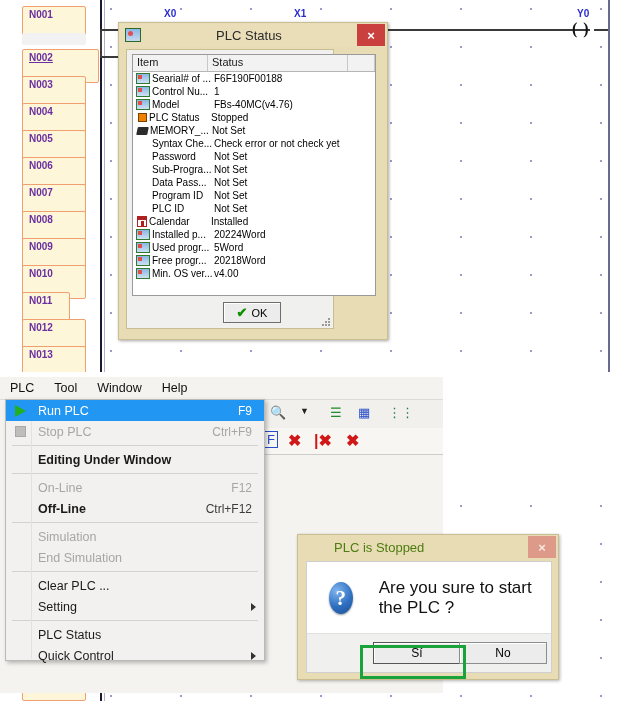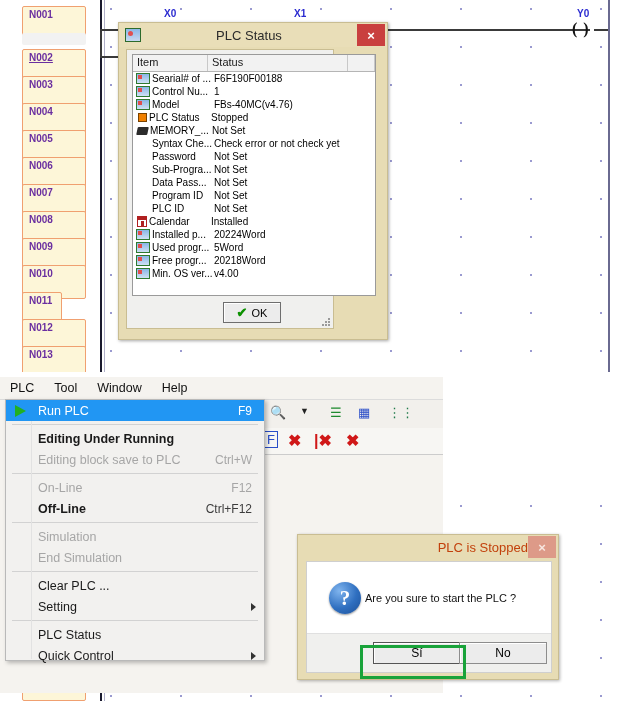--- a/index.html
+++ b/index.html
@@ -179,35 +179,35 @@
     border-left:11px solid #22b022;border-top:6px solid transparent;border-bottom:6px solid transparent;}
   .stop-sq{position:absolute;left:9px;top:5px;width:11px;height:11px;background:#bdbdbd;border:1px solid #a8a8a8;box-sizing:border-box;}
 
   
   #confirm-dialog{
     left:297px;top:534px;width:262px;height:146px;
     background:#e7dcb4;border:1px solid #c9bd92;
     box-shadow:1px 1px 3px rgba(0,0,0,.3);box-sizing:border-box;
   }
   #confirm-titlebar{position:relative;height:24px;display:flex;align-items:center;}
-  #confirm-title{flex:1;text-align:right;font-size:13px;color:#c2410c;padding-left:36px;
+  #confirm-title{flex:1;text-align:left;font-size:13px;color:#4d7c0f;padding-left:36px;
     font-family:"Liberation Sans", sans-serif;}
   #confirm-body{
     position:absolute;left:8px;top:26px;width:246px;height:112px;
     background:#fff;border:1px solid #cfcfcf;box-sizing:border-box;
   }
   #confirm-msgrow{position:absolute;left:0;top:0;width:244px;height:72px;display:flex;align-items:center;}
   .q-icon{
     width:32px;height:32px;margin-left:22px;border-radius:50%;
     background:radial-gradient(circle at 32% 28%, #7fb4ee 0%, #2f6fc0 55%, #1d4f96 100%);
     color:#fff;font-size:21px;font-weight:bold;display:flex;align-items:center;justify-content:center;
     box-shadow:0 1px 2px rgba(0,0,0,.4);
     font-family:"Liberation Serif", serif;
   }
-  #confirm-text{margin-left:4px;font-size:11px;color:#111;font-family:"Liberation Sans", sans-serif;}
+  #confirm-text{margin-left:26px;font-size:17px;color:#111;font-family:"Liberation Sans", sans-serif;}
   #confirm-buttons{
     position:absolute;left:0;bottom:0;width:244px;height:38px;background:#f0f0ee;
     border-top:1px solid #e0e0e0;
   }
   .dlgbtn{
     position:absolute;top:8px;width:88px;height:22px;background:#ececec;
     border:1px solid #8d8d8d;display:flex;align-items:center;justify-content:center;
     font-size:12px;box-sizing:border-box;box-shadow:inset 1px 1px 0 #fff;
     font-family:"Liberation Sans", sans-serif;
   }
@@ -218,30 +218,30 @@
     border:3px solid #19a33a;box-sizing:border-box;
   }
 </style>
 </head>
 <body>
 
 <div class="abs" id="ladder-top">
   <div class="rung-gutter" id="gutter-top">
       <div class="rung-label" style="position: absolute; left: 0px; top: 6px; width: 64px;">N001</div>
       <div class="rung-label blank" style="position: absolute; left: 0px; top: 33px; width: 64px;"></div>
-      <div class="rung-label" style="position: absolute; left: 0px; top: 49px; width: 64px; text-decoration: underline;">N002</div>
+      <div class="rung-label" style="position: absolute; left: 0px; top: 49px; width: 77px; text-decoration: underline;">N002</div>
       <div class="rung-label" style="position: absolute; left: 0px; top: 76px; width: 64px;">N003</div>
       <div class="rung-label" style="position: absolute; left: 0px; top: 103px; width: 64px;">N004</div>
       <div class="rung-label" style="position: absolute; left: 0px; top: 130px; width: 64px;">N005</div>
       <div class="rung-label" style="position: absolute; left: 0px; top: 157px; width: 64px;">N006</div>
       <div class="rung-label" style="position: absolute; left: 0px; top: 184px; width: 64px;">N007</div>
       <div class="rung-label" style="position: absolute; left: 0px; top: 211px; width: 64px;">N008</div>
       <div class="rung-label" style="position: absolute; left: 0px; top: 238px; width: 64px;">N009</div>
       <div class="rung-label" style="position: absolute; left: 0px; top: 265px; width: 64px;">N010</div>
-      <div class="rung-label" style="position: absolute; left: 0px; top: 292px; width: 40px;">N011</div>
+      <div class="rung-label" style="position: absolute; left: 0px; top: 292px; width: 48px;">N011</div>
       <div class="rung-label" style="position: absolute; left: 0px; top: 319px; width: 64px;">N012</div>
       <div class="rung-label" style="position: absolute; left: 0px; top: 346px; width: 64px;">N013</div>
     </div>
   <div class="powerrail" style="left:100px;top:0;height:372px;"></div>
   <div class="rail-shadow" style="left:104px;top:0;height:372px;background:#b0b0c8;"></div>
   <div class="powerrail" style="left:608px;top:0;height:372px;background:#6a6a90;"></div>
 
   <div class="wire h" style="left:102px;top:29px;width:60px;"></div>
   <div class="wire h" style="left:100px;top:56px;width:62px;"></div>
   <div class="wire v" style="left:100px;top:29px;height:29px;"></div>
@@ -560,27 +560,28 @@
   </div>
 
   <div id="plc-menu">
     <div class="gutter-line"></div>
     <div id="plc-menu-items">
         <div class="mi sel">
           <span class="play-tri"></span>
           <span class="lbl">Run PLC</span>
           <span class="key">F9</span>
         </div>
+        <div class="mi dis">
+          <span class="stop-sq"></span>
+          <span class="lbl">Stop PLC</span>
+          <span class="key">Ctrl+F9</span>
+        </div>
         <div class="msep"></div>
         <div class="mi bold">
-          <span class="lbl">Editing Under Running</span>
-        </div>
-        <div class="mi dis">
-          <span class="lbl">Editing block save to PLC</span>
-          <span class="key">Ctrl+W</span>
+          <span class="lbl">Editing Under Window</span>
         </div>
         <div class="msep"></div>
         <div class="mi dis">
           <span class="lbl">On-Line</span>
           <span class="key">F12</span>
         </div>
         <div class="mi bold">
           <span class="lbl">Off-Line</span>
           <span class="key">Ctrl+F12</span>
         </div>

